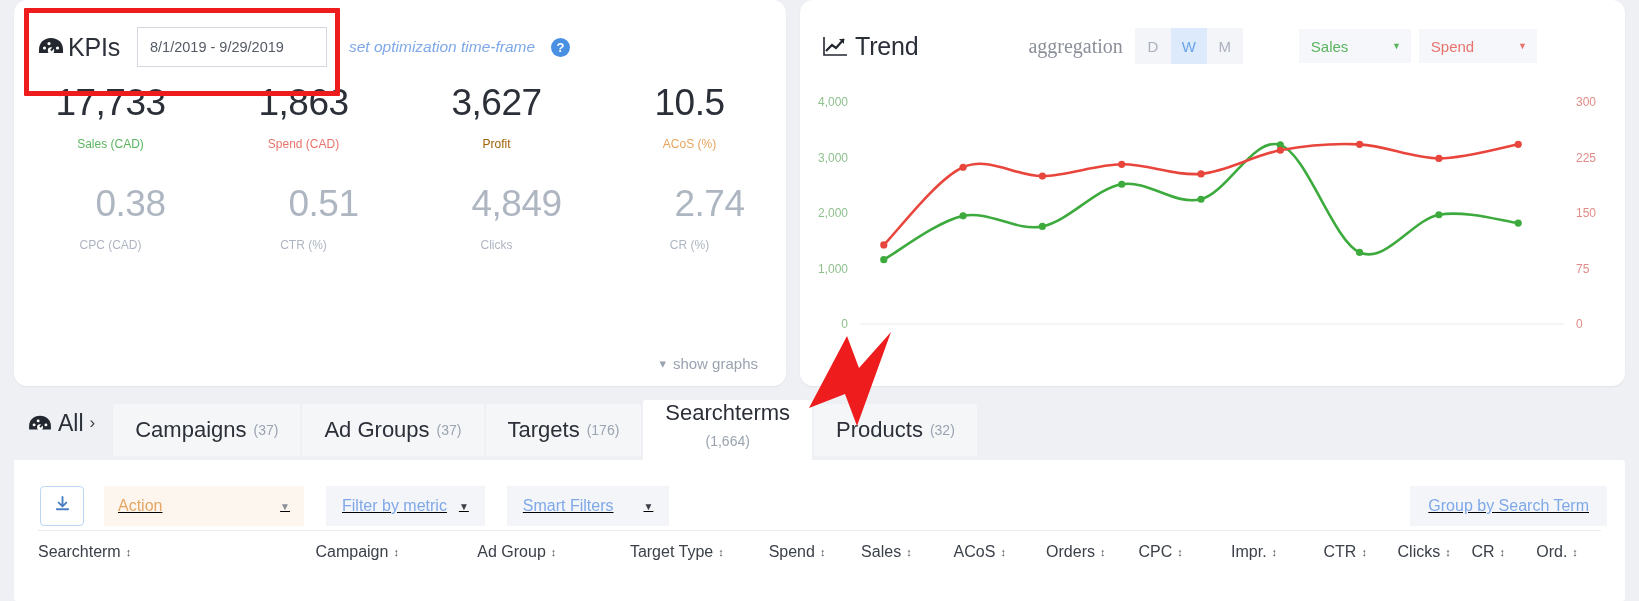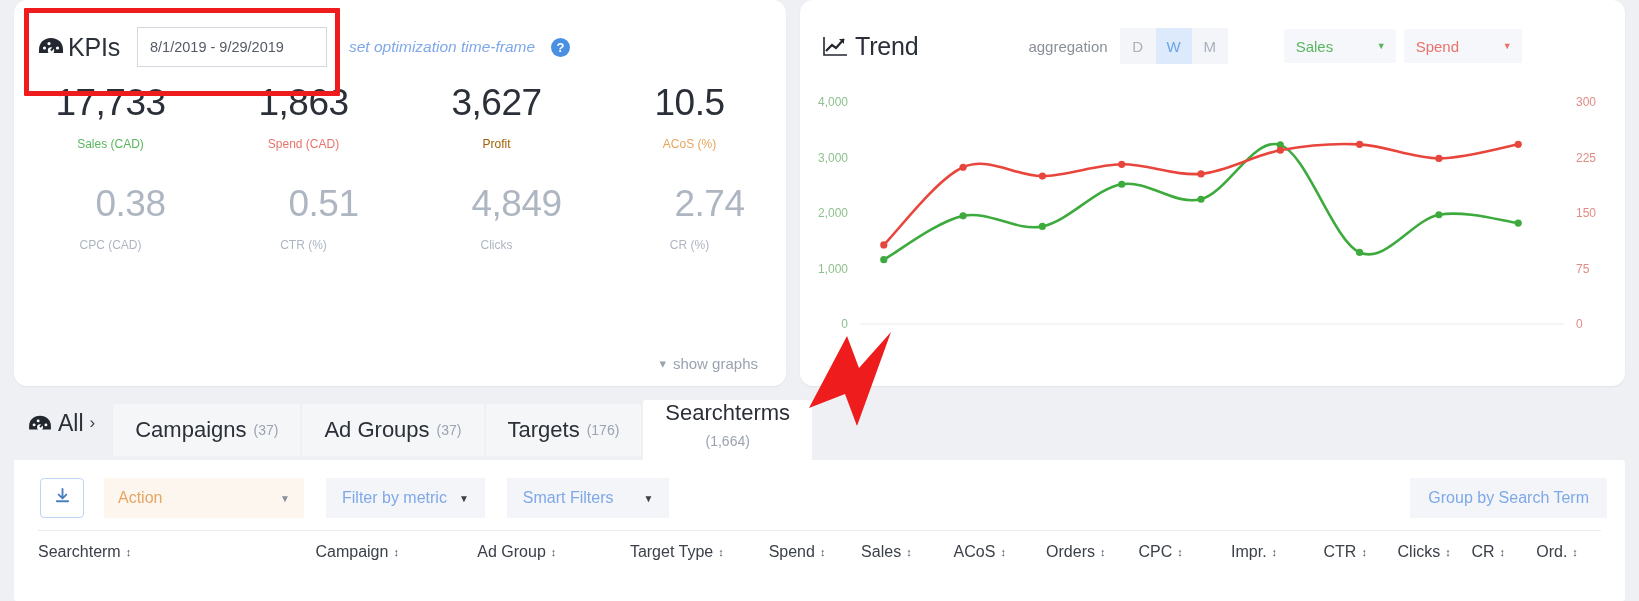--- a/index.html
+++ b/index.html
@@ -72,21 +72,21 @@
     font-size:15px; color:#9aa3b0; cursor:pointer;
     display:flex; align-items:center; gap:7px;
   }
   .chev-down { font-size:13px; }
 
   
   .trend-card { flex:1 1 auto; position:relative; }
   .trend-head { display:flex; align-items:center; padding:22px 0 0 22px; height:70px; }
   .trend-icon { width:26px; height:22px; margin-right:7px; }
   .trend-title { font-size:25px; color:#2b2f38; letter-spacing:-.2px; }
-  .agg-label { margin-left:110px; font-size:15px; color:#8a8f99; }
+  .agg-label { margin-left:110px; font-size:20px; color:#8a8f99;font-family:Liberation Serif, serif; }
   .agg-group { display:flex; margin-left:12px; }
   .agg-btn {
     width:36px; height:36px; display:flex; align-items:center; justify-content:center;
     font-size:15px; color:#aab1bd; background:#f3f5f9; cursor:pointer;
   }
   .agg-btn.active { background:#ddeafc; color:#6aa3e8; }
   .sel {
     height:34px; display:flex; align-items:center; justify-content:space-between;
     padding:0 10px 0 12px; font-size:15px; background:#f5f7fa; cursor:pointer;
     min-width:112px;
@@ -116,21 +116,21 @@
   }
   .tab + .tab { margin-left:2px; }
   .tab.active { background:#ffffff; height:60px;flex-direction:column; }
   .tab-count { font-size:14px; color:#9aa3b0; }
 
   
   .lower {
     position:absolute; left:14px; right:14px; top:460px; bottom:0;
     background:#ffffff; border-radius:0 3px 3px 3px;
   }
-  .toolbar { display:flex; align-items:flex-start; padding:18px 18px 0 26px; height:66px; }
+  .toolbar { display:flex; align-items:flex-end; padding:18px 18px 0 26px; height:66px;text-decoration:underline; }
   .dl-btn {
     width:44px; height:40px; border:1px solid #bcd6f3; border-radius:4px;
     display:flex; align-items:center; justify-content:center; cursor:pointer;
     background:#fff;
   }
   .action-sel {
     margin-left:20px; width:200px; height:40px; background:#fdf6ef;
     display:flex; align-items:center; justify-content:space-between;
     padding:0 14px; font-size:16px; color:#e5a663; cursor:pointer;
   }
@@ -319,20 +319,24 @@
     <span class="tab-count">(37)</span>
   </div>
   <div class="tab">
     <span>Targets</span>
     <span class="tab-count">(176)</span>
   </div>
   <div class="tab active">
     <span>Searchterms</span>
     <span class="tab-count">(1,664)</span>
   </div>
+  <div class="tab">
+    <span>Products</span>
+    <span class="tab-count">(32)</span>
+  </div>
 </div>
 
 <div class="lower">
   <div class="toolbar">
     <div class="dl-btn">
       <span>
         <svg viewBox="0 0 20 20" width="19" height="19">
           <path d="M10 2 L10 11 M6 8 L10 12 L14 8" stroke="#4a7fc1" stroke-width="2" fill="none" stroke-linecap="round" stroke-linejoin="round"></path>
           <path d="M4 15 L16 15" stroke="#4a7fc1" stroke-width="2" stroke-linecap="round"></path>
         </svg>

